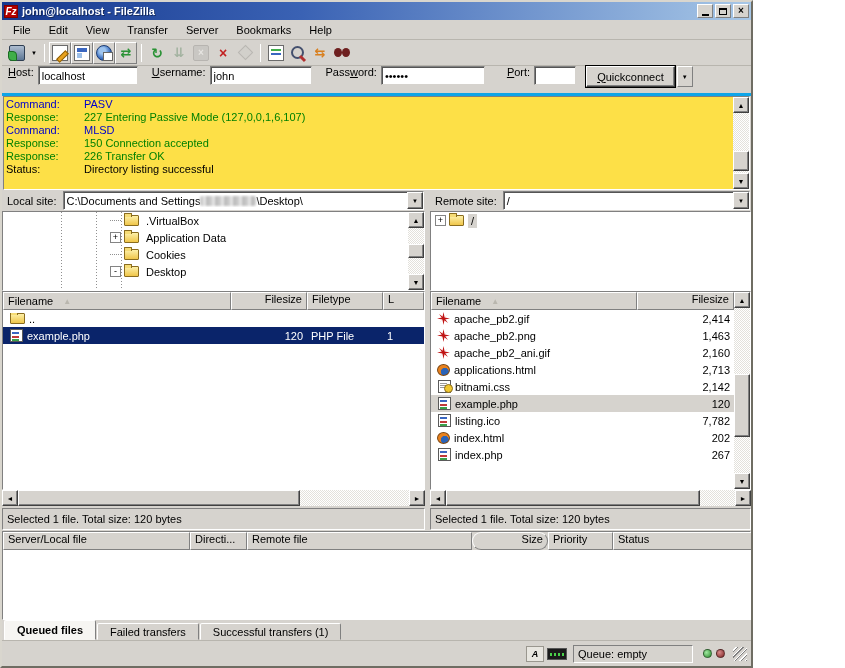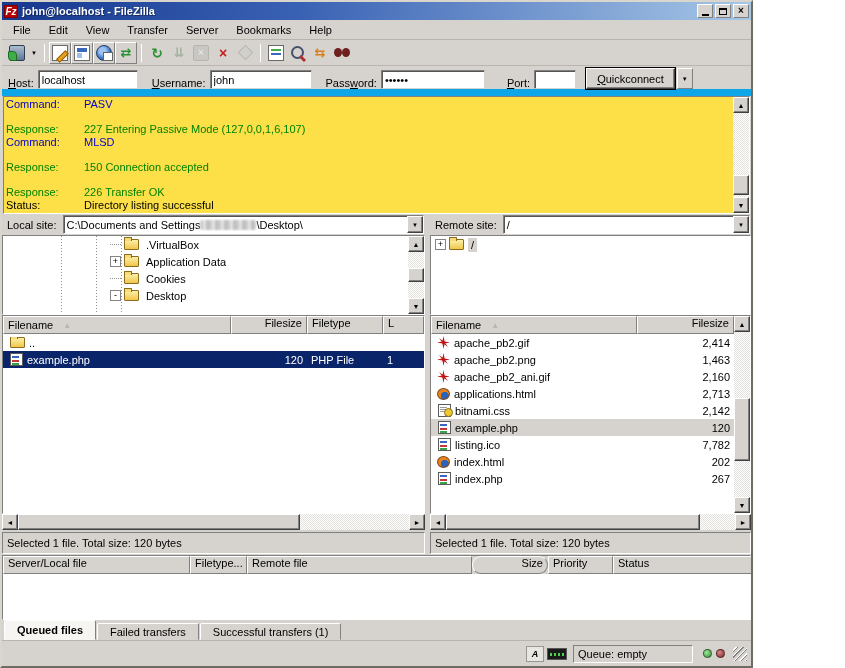--- a/index.html
+++ b/index.html
@@ -46,34 +46,34 @@
   .i-diamond { background:#cfccc4; border:1px solid #918e85; width:11px; height:11px; margin:2px; transform:rotate(45deg); }
   .i-filter { background:#fff; border:1px solid #6b6b6b; }
   .i-filter::before { content:""; position:absolute; left:2px; top:3px; width:10px; height:2px; background:#3fae49; box-shadow:0 4px 0 #3a66c0; }
   .i-compare { }
   .i-compare::before { content:""; position:absolute; left:1px; top:1px; width:9px; height:9px; border:2px solid #44506e; border-radius:50%; }
   .i-compare::after { content:""; position:absolute; right:0; bottom:1px; width:7px; height:3px; background:#b03030; transform:rotate(45deg); }
   .i-sync { color:#d87f1e; font-size:13px; font-weight:bold; line-height:16px; text-align:center; }
   .i-binoc::before { content:""; position:absolute; left:0; top:3px; width:8px; height:9px; background:#6e1f1f; border-radius:50% 50% 50% 50%; box-shadow:8px 0 0 #6e1f1f; }
 
   
-  .quickbar { height:30px; display:flex; align-items:flex-end; padding:0 6px; border-bottom:7px solid #0ea5e9; flex:0 0 30px; }
+  .quickbar { height:30px; display:flex; align-items:flex-start; padding:0 6px; border-bottom:3px solid #0ea5e9; flex:0 0 30px; }
   .qc-label { margin-right:4px; }
   .qc-label u { text-decoration:underline; }
   .qc-input { height:19px; font-family:"Liberation Sans",sans-serif; font-size:11px; padding:1px 3px; outline:none; }
   .qc-btn { height:21px; padding:0 10px; font-size:11px; display:flex; align-items:center; border:1px solid; border-color:#fff #404040 #404040 #fff; box-shadow:inset -1px -1px 0 #808080, 0 0 0 1px #000; background:#d6d3ce; margin-left:10px; }
   .qc-drop { width:16px; height:21px; display:flex; align-items:center; justify-content:center; font-size:6px; margin-left:2px; }
 
   
   .logwrap { flex:0 0 94px; display:flex; background:#fde047; border:1px solid; border-color:#808080 #fff #fff #808080; margin:0 1px; }
   .log { flex:1; padding:1px 2px; overflow:hidden; }
   .logline { height:13px; display:flex; white-space:nowrap; }
   .logline .llabel { width:78px; flex:0 0 78px; }
   .logline.command { color:#0000cc; }
-  .logline.response { color:#008000;margin-top:12px; }
+  .logline.response { color:#008000; }
   .logline.status { color:#000; }
 
   
   .vscroll { width:16px; flex:0 0 16px; display:flex; flex-direction:column; background-color:#e3e1db;
     background-image:linear-gradient(45deg,#fff 25%,transparent 25%,transparent 75%,#fff 75%),linear-gradient(45deg,#fff 25%,transparent 25%,transparent 75%,#fff 75%);
     background-size:2px 2px; background-position:0 0,1px 1px; }
   .hscroll { height:16px; flex:0 0 16px; display:flex; background-color:#e3e1db;
     background-image:linear-gradient(45deg,#fff 25%,transparent 25%,transparent 75%,#fff 75%),linear-gradient(45deg,#fff 25%,transparent 25%,transparent 75%,#fff 75%);
     background-size:2px 2px; background-position:0 0,1px 1px; }
   .sb-btn { width:16px; height:16px; flex:0 0 16px; display:flex; align-items:center; justify-content:center; font-size:7px; line-height:1; border:1px solid; border-color:#fff #404040 #404040 #fff; box-shadow:inset -1px -1px 0 #808080; background:#d6d3ce; color:#000; }
@@ -550,21 +550,21 @@
         </div>
     </div>
   </div>
 
   <div class="queue">
     <div class="qheader">
       <div class="hcell q-c0">
           <span>Server/Local file</span>
         </div>
       <div class="hcell q-c1">
-          <span>Filetype...</span>
+          <span>Directi...</span>
         </div>
       <div class="hcell q-c2">
           <span>Remote file</span>
         </div>
       <div class="hcell q-c3 num">
           <span>Size</span>
         </div>
       <div class="hcell q-c4">
           <span>Priority</span>
         </div>

